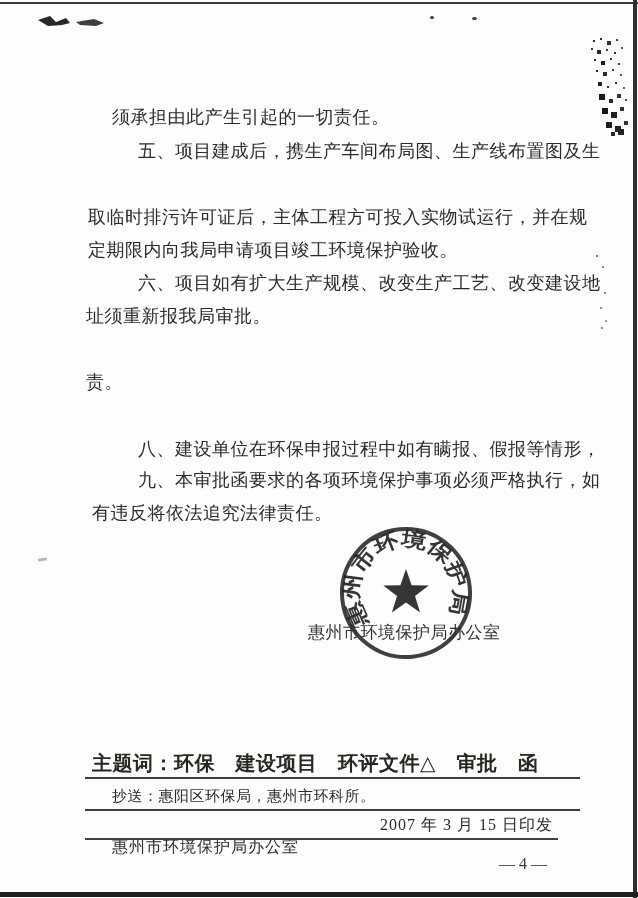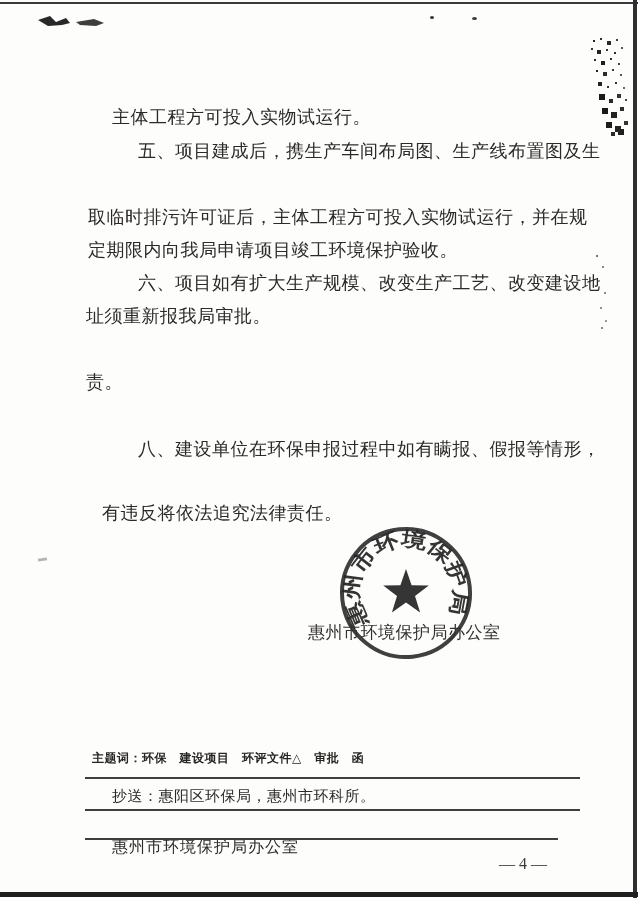--- a/index.html
+++ b/index.html
@@ -20,27 +20,27 @@
   .l3{left:89px;top:172px;}
   .l4{left:88px;top:205px;}
   .l5{left:88px;top:238px;text-align:right;}
   .l6{left:138px;top:271px;}
   .l7{left:86px;top:304px;}
   .l8{left:138px;top:337px;}
   .l9{left:86px;top:370px;}
   .l10{left:138px;top:402px;margin-top:35px;}
   .l11{left:86px;top:435px;}
   .l12{left:138px;top:468px;}
-  .l13{left:102px;top:501px;}
+  .l13{left:92px;top:501px;}
   
   .seal{left:335px;top:522px;width:142px;height:142px;}
   .seal svg{display:block;}
   .seal-date{left:308px;top:621px;font-size:17px;letter-spacing:0.5px;color:#33312e;white-space:pre;}
   
-  .kw-row{left:92px;top:750px;font-size:12px;font-weight:bold;letter-spacing:0.5px;color:#262522;white-space:pre;}
+  .kw-row{left:92px;top:750px;font-size:20px;font-weight:bold;letter-spacing:0.5px;color:#262522;white-space:pre;}
   .rule{height:2px;background:#3f3e3c;}
   .rule1{left:85px;top:777px;width:495px;}
   .rule2{left:85px;top:809px;width:495px;}
   .rule3{left:85px;top:838px;width:473px;}
   .cc-row{left:112px;top:787px;font-size:15px;letter-spacing:0.5px;color:#2b2a28;white-space:pre;}
   .office{left:112px;top:815px;font-size:16px;letter-spacing:1px;color:#2b2a28;white-space:pre;margin-top:22px;}
   .printdate{left:380px;top:815px;font-size:16px;letter-spacing:1px;color:#2b2a28;white-space:pre;}
   .pagenum{left:488px;top:855px;width:70px;text-align:center;font-size:16px;color:#3a3938;white-space:pre;}
   
   .smudge-svg{left:36px;top:13px;}
@@ -74,28 +74,29 @@
   <svg class="abs smudge-svg" width="80" height="18">
     <path d="M2,7 L14,3 L20,9 L30,5 L34,10 L26,12 L12,13 Z" fill="#161616" opacity="0.92"></path>
     <path d="M40,9 L58,6 L68,10 L60,13 L44,12 Z" fill="#1c1c1c" opacity="0.85"></path>
   </svg>
   <div class="abs dot-a"></div>
   <div class="abs dot-b"></div>
   <div class="abs speck noise-a"></div>
   <div class="abs speck noise-b"></div>
   <div class="abs speck-left"></div>
 
-  <div class="abs bl l1">主体工程方可投入实物试运行。</div>
+  <div class="abs bl l1">须承担由此产生引起的一切责任。</div>
   <div class="abs bl l2">五、项目建成后，携生产车间布局图、生产线布置图及生</div>
   <div class="abs bl l4">取临时排污许可证后，主体工程方可投入实物试运行，并在规</div>
   <div class="abs bl l5">定期限内向我局申请项目竣工环境保护验收。</div>
   <div class="abs bl l6">六、项目如有扩大生产规模、改变生产工艺、改变建设地</div>
   <div class="abs bl l7">址须重新报我局审批。</div>
   <div class="abs bl l9">责。</div>
   <div class="abs bl l10">八、建设单位在环保申报过程中如有瞒报、假报等情形，</div>
+  <div class="abs bl l12">九、本审批函要求的各项环境保护事项必须严格执行，如</div>
   <div class="abs bl l13">有违反将依法追究法律责任。</div>
 
   <div class="abs seal">
     <svg width="142" height="142" viewBox="0 0 142 142">
       <g transform="rotate(-6 71 71)">
         <circle cx="71" cy="71" r="64" fill="none" stroke="#262626" stroke-width="4" opacity="0.88"></circle>
         <polygon points="71,47 65.4,63.3 48.2,63.6 62,73.9 56.9,90.4 71,80.5 85.1,90.4 80,73.9 93.8,63.6 76.6,63.3" fill="#1f1f1f" opacity="0.9" transform="rotate(6 71 71)"></polygon>
         <defs>
           <path id="sealArc" d="M 32.5,98.0 A 47,47 0 1 1 109.5,98.0" fill="none"></path>
         </defs>
@@ -106,16 +107,17 @@
     </svg>
   </div>
 
   <div class="abs seal-date">惠州市环境保护局办公室</div>
 
   <div class="abs kw-row">主题词：环保　建设项目　环评文件△　审批　函</div>
   <div class="abs rule rule1"></div>
   <div class="abs cc-row">抄送：惠阳区环保局，惠州市环科所。</div>
   <div class="abs rule rule2"></div>
   <div class="abs office">惠州市环境保护局办公室</div>
+  <div class="abs printdate">2007 年 3 月 15 日印发</div>
   <div class="abs rule rule3"></div>
   <div class="abs pagenum">— 4 —</div>
 
 </div>
 
 </body></html>

